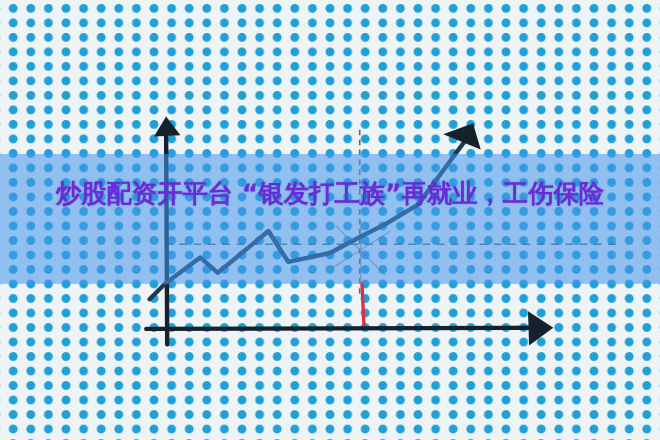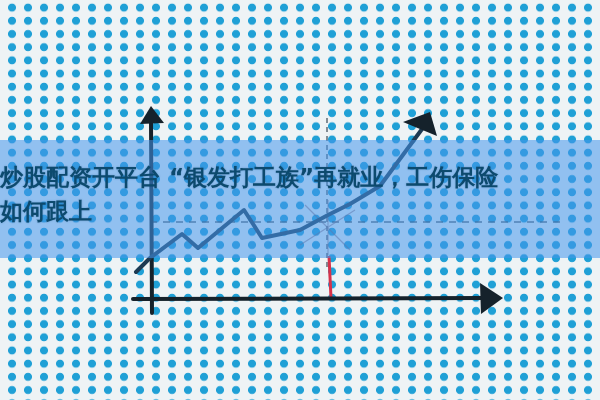--- a/index.html
+++ b/index.html
@@ -5,21 +5,21 @@
     html, body { margin: 0; padding: 0; }
     body { width: 600px; height: 400px; overflow: hidden; background: #f4f6f7; position: relative; font-family: "DejaVu Sans", sans-serif; }
     .photo { position: absolute; left: 0; top: 0; width: 600px; height: 400px;
       background-color: #eef3f5;
       background-image: radial-gradient(circle, #1fa0d6 0 3.6px, rgba(31,160,214,0) 4.4px);
       background-size: 16px 13.2px;
       background-position: 4px 1px;
     }
     .chart { position: absolute; left: 0; top: 0; }
     .band { position: absolute; left: 0; top: 140px; width: 600px; height: 118px; background: rgba(70,150,235,0.55); }
-    .title { position: absolute; left: 0; top: 160px; width: 600px; text-align: left; color: #0c4a6e;
+    .title { position: absolute; left: 0; top: 160px; width: 600px; text-align: center; color: #6d28d9;
       font-family: "DejaVu Sans", sans-serif; font-weight: bold; font-size: 23px; line-height: 34px;
       text-shadow: 0 0 2px rgba(0,60,120,0.35); letter-spacing: 0px; }
     .title span { display: block; }
   </style>
 </head>
 <body>
 
 <div class="photo"></div>
 
 <svg class="chart" width="600" height="400" viewBox="0 0 600 400">
@@ -43,14 +43,13 @@
   <path d="M480,283 L503,298 L481,314 Z" fill="#15222b"></path>
 
   <path d="M136,272 L150,258 L182,234 L198,248 L244,210 L262,238 L300,230 L328,215 L350,204 L380,186 L425,125" stroke="#1d3a52" stroke-width="4" fill="none" stroke-linejoin="round" stroke-linecap="round"></path>
   <path d="M403,122 L430,112 L437,136 Z" fill="#15222b"></path>
 </svg>
 
 <div class="band"></div>
 
 <div class="title">
   <span>炒股配资开平台 “银发打工族”再就业，工伤保险</span>
-  <span>如何跟上</span>
 </div>
 
 </body></html>

